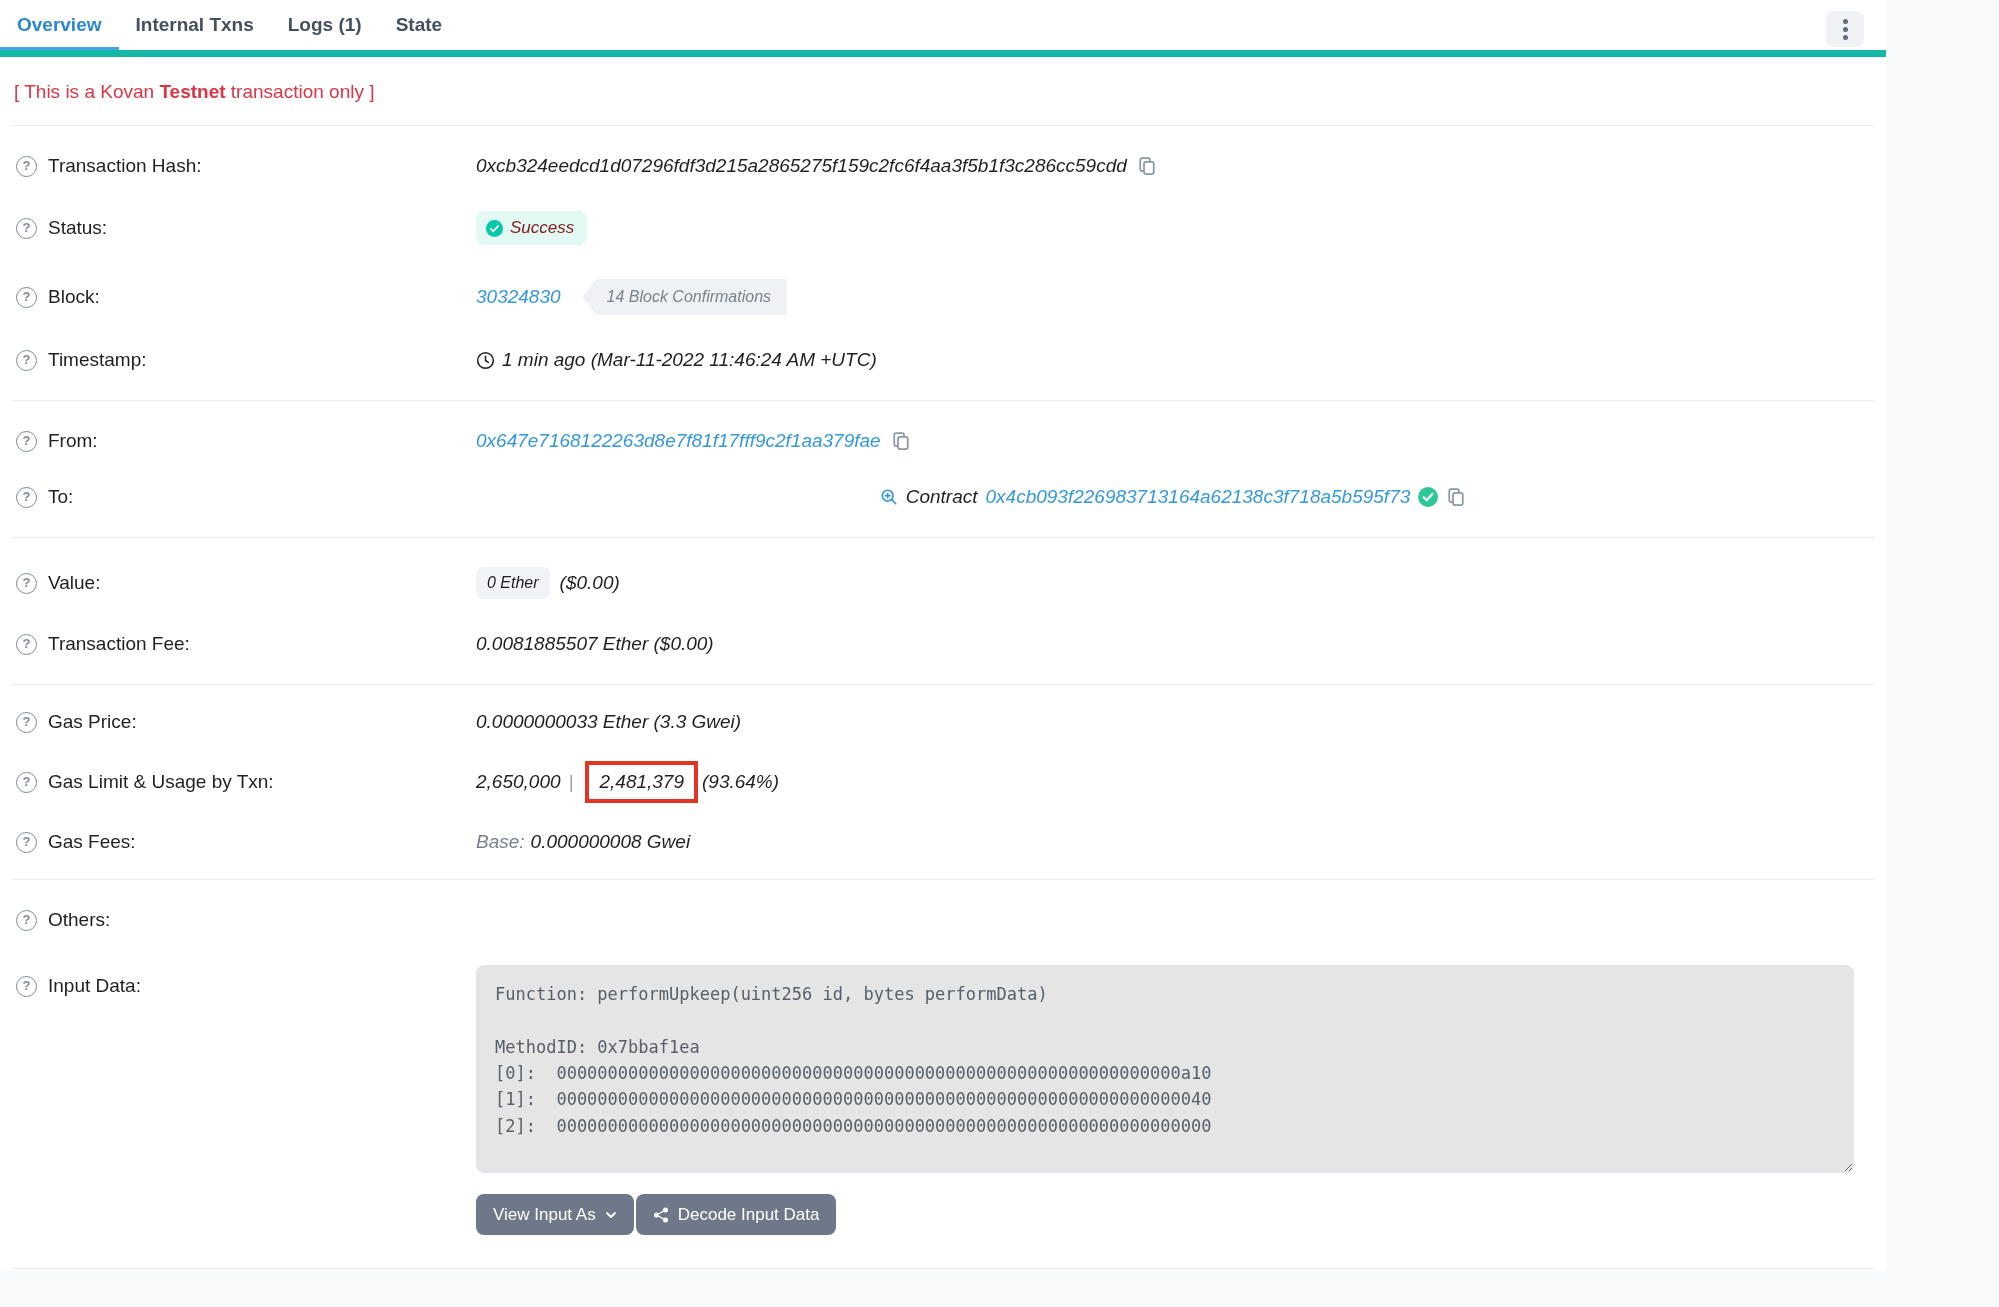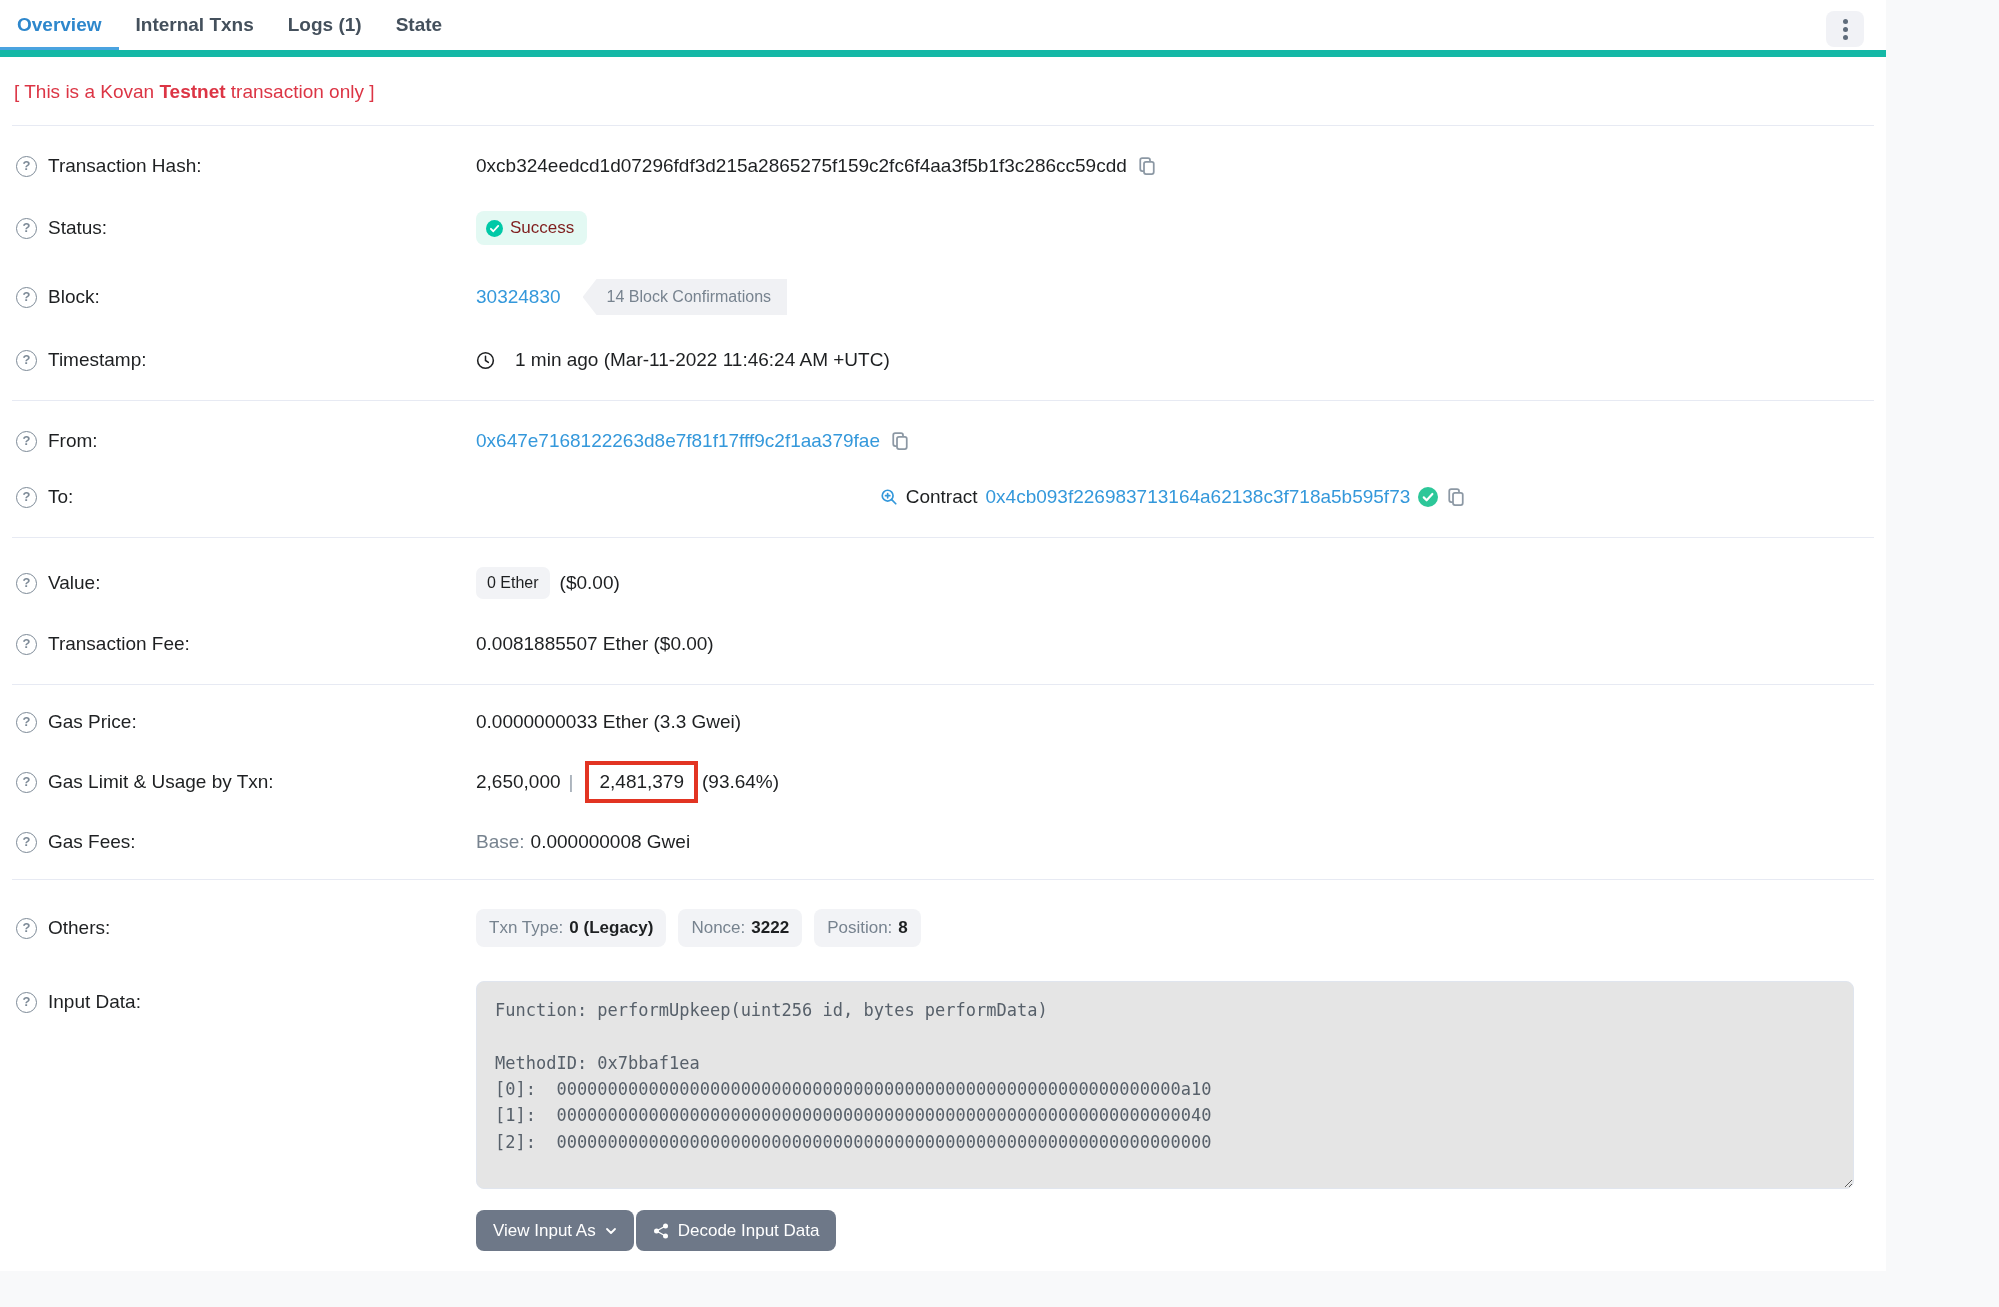--- a/index.html
+++ b/index.html
@@ -42,21 +42,21 @@
   .warning { padding:24px 14px 22px 14px; color:#dc3545; font-size:19px; }
   .warning b { font-weight:bold; }
   hr.divider { border:0; border-top:1px solid #e7eaf3; margin:0 12px; }
   
   .section { padding:12px 0; }
   .row { display:flex; align-items:center; padding:17px 16px; }
   .row.tight { padding:14px 16px; }
   .row.top { align-items:flex-start; }
   .row-label { width:460px; flex:none; display:flex; align-items:center; gap:11px; color:#1e2022; }
   .row.top .row-label { margin-top:10px; }
-  .row-value { display:flex; align-items:center; gap:10px; flex:1; min-width:0; }
+  .row-value { display:flex; align-items:center; gap:10px; flex:1; min-width:0;font-style:italic; }
   .q-icon {
     width:21px; height:21px; flex:none; border-radius:50%;
     border:1.5px solid #7d8a97; color:#7d8a97;
     font-size:13px; font-weight:bold; line-height:18px; text-align:center;
     display:inline-block; cursor:pointer;
   }
   .link { color:#3498db; text-decoration:none; cursor:pointer; }
   .icon-btn { background:none; border:none; cursor:pointer; display:inline-flex; align-items:center; padding:0; }
   
   .badge-success {
@@ -177,21 +177,21 @@
         <a class="link">30324830</a>
         <span class="badge-confirm">14 Block Confirmations</span>
       </div>
     </div>
 
     <div class="row">
       <div class="row-label">
         <span class="q-icon">?</span>
         <span>Timestamp:</span>
       </div>
-      <div class="row-value" style="gap:20px;">
+      <div class="row-value" style="gap:7px;">
         <span>
           <svg width="19" height="19" viewBox="0 0 16 16" fill="none" stroke="#1e2022" stroke-width="1.3">
             <circle cx="8" cy="8" r="6.6"></circle>
             <path d="M8 4.4V8l2.4 1.6" stroke-linecap="round"></path>
           </svg>
         </span>
         <span>1 min ago (Mar-11-2022 11:46:24 AM +UTC)</span>
       </div>
     </div>
   </div>
@@ -317,34 +317,20 @@
   </div>
 
   <hr class="divider">
 
   <div class="section" style="padding-bottom:16px;">
 
     <div class="row">
       <div class="row-label">
         <span class="q-icon">?</span>
         <span>Others:</span>
-      </div>
-      <div class="row-value" style="gap:0;">
-        <span class="badge-kv">
-          <span class="k">Txn Type:</span>
-          <span class="v">0 (Legacy)</span>
-        </span>
-        <span class="badge-kv">
-          <span class="k">Nonce:</span>
-          <span class="v">3222</span>
-        </span>
-        <span class="badge-kv">
-          <span class="k">Position:</span>
-          <span class="v">8</span>
-        </span>
       </div>
     </div>
 
     <div class="row top">
       <div class="row-label">
         <span class="q-icon">?</span>
         <span>Input Data:</span>
       </div>
       <div style="flex:1;">
         <textarea class="input-area" readonly="" spellcheck="false" style="">Function: performUpkeep(uint256 id, bytes performData)

